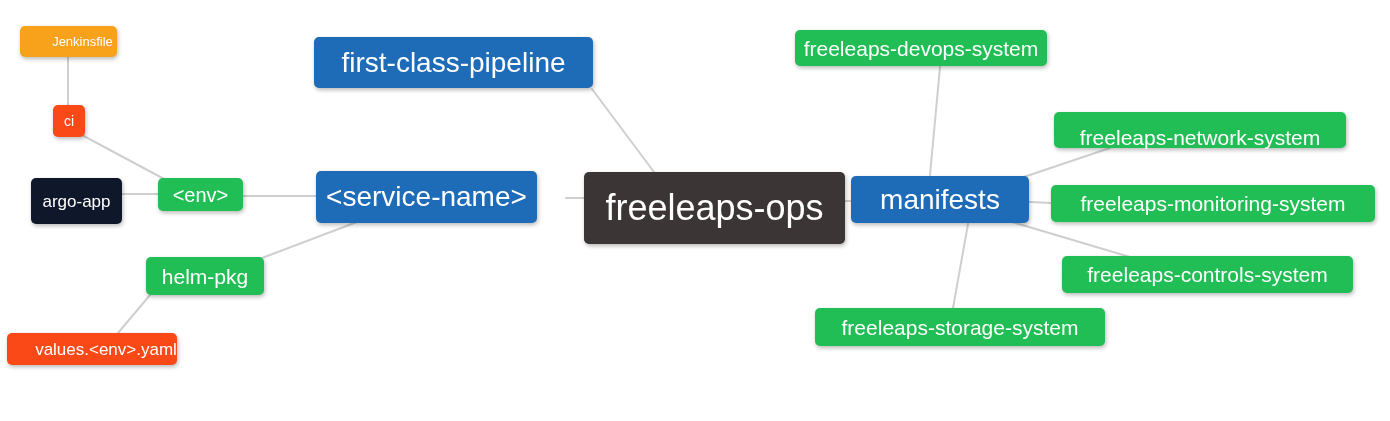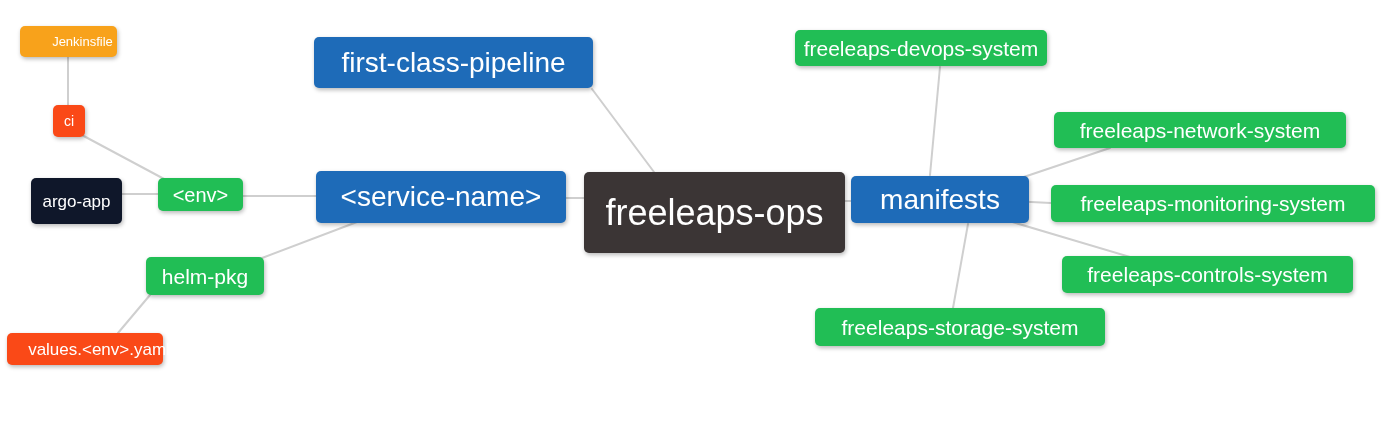--- a/index.html
+++ b/index.html
@@ -52,59 +52,59 @@
       <line x1="566" y1="198" x2="584" y2="198" stroke="#CFCFCF" stroke-width="2" stroke-linecap="round"></line>
       <line x1="592" y1="89" x2="654" y2="172" stroke="#CFCFCF" stroke-width="2" stroke-linecap="round"></line>
       <line x1="845" y1="201" x2="851" y2="201" stroke="#CFCFCF" stroke-width="2" stroke-linecap="round"></line>
       <line x1="930" y1="175" x2="940" y2="67" stroke="#CFCFCF" stroke-width="2" stroke-linecap="round"></line>
       <line x1="1009" y1="182" x2="1110" y2="148" stroke="#CFCFCF" stroke-width="2" stroke-linecap="round"></line>
       <line x1="1009" y1="201" x2="1051" y2="203" stroke="#CFCFCF" stroke-width="2" stroke-linecap="round"></line>
       <line x1="1009" y1="221" x2="1130" y2="257" stroke="#CFCFCF" stroke-width="2" stroke-linecap="round"></line>
       <line x1="968" y1="224" x2="953" y2="308" stroke="#CFCFCF" stroke-width="2" stroke-linecap="round"></line>
     </svg>
   <div id="node-layer">
-      <div class="mm-node" style="left: 584px; top: 172px; width: 261px; height: 81px; font-size: 36px; background: rgb(59, 53, 53); color: rgb(255, 255, 255); text-align: right;">
+      <div class="mm-node" style="left: 584px; top: 172px; width: 261px; height: 72px; font-size: 36px; background: rgb(59, 53, 53); color: rgb(255, 255, 255); text-align: right;">
         <span>freeleaps-ops</span>
       </div>
       <div class="mm-node" style="left: 314px; top: 37px; width: 279px; height: 51px; font-size: 28px; background: rgb(30, 107, 184); color: rgb(255, 255, 255);">
         <span>first-class-pipeline</span>
       </div>
-      <div class="mm-node" style="left: 316px; top: 171px; width: 250px; height: 52px; font-size: 28px; background: rgb(30, 107, 184); color: rgb(255, 255, 255);">
+      <div class="mm-node" style="left: 316px; top: 171px; width: 221px; height: 52px; font-size: 28px; background: rgb(30, 107, 184); color: rgb(255, 255, 255);">
         <span>&lt;service-name&gt;</span>
       </div>
       <div class="mm-node" style="left: 851px; top: 176px; width: 178px; height: 47px; font-size: 28px; background: rgb(30, 107, 184); color: rgb(255, 255, 255);">
         <span>manifests</span>
       </div>
       <div class="mm-node" style="left: 158px; top: 178px; width: 85px; height: 33px; font-size: 20px; background: rgb(33, 190, 85); color: rgb(255, 255, 255);">
         <span>&lt;env&gt;</span>
       </div>
       <div class="mm-node" style="left: 146px; top: 257px; width: 118px; height: 38px; font-size: 21px; background: rgb(33, 190, 85); color: rgb(255, 255, 255);">
         <span>helm-pkg</span>
       </div>
       <div class="mm-node" style="left: 795px; top: 30px; width: 252px; height: 36px; font-size: 21px; background: rgb(33, 190, 85); color: rgb(255, 255, 255);">
         <span>freeleaps-devops-system</span>
       </div>
-      <div class="mm-node" style="left: 1054px; top: 112px; width: 292px; height: 36px; font-size: 21px; background: rgb(33, 190, 85); color: rgb(255, 255, 255);">
+      <div class="mm-node" style="left: 1054px; top: 112px; width: 292px; height: 36px; font-size: 21px; background: rgb(33, 190, 85); color: rgb(255, 255, 255); align-items: flex-end;">
         <span>freeleaps-network-system</span>
       </div>
       <div class="mm-node" style="left: 1051px; top: 185px; width: 324px; height: 37px; font-size: 21px; background: rgb(33, 190, 85); color: rgb(255, 255, 255);">
         <span>freeleaps-monitoring-system</span>
       </div>
       <div class="mm-node" style="left: 1062px; top: 256px; width: 291px; height: 37px; font-size: 21px; background: rgb(33, 190, 85); color: rgb(255, 255, 255);">
         <span>freeleaps-controls-system</span>
       </div>
       <div class="mm-node" style="left: 815px; top: 308px; width: 290px; height: 38px; font-size: 21px; background: rgb(33, 190, 85); color: rgb(255, 255, 255);">
         <span>freeleaps-storage-system</span>
       </div>
       <div class="mm-node" style="left: 53px; top: 105px; width: 32px; height: 32px; font-size: 14px; background: rgb(250, 73, 23); color: rgb(255, 255, 255);">
         <span>ci</span>
       </div>
       <div class="mm-node" style="left: 31px; top: 178px; width: 91px; height: 46px; font-size: 17px; background: #0f172a; color: rgb(255, 255, 255);">
         <span>argo-app</span>
       </div>
-      <div class="mm-node" style="left: 7px; top: 333px; width: 156px; height: 32px; font-size: 17px; background: rgb(250, 73, 23); color: rgb(255, 255, 255); padding-left: 28px;">
+      <div class="mm-node" style="left: 7px; top: 333px; width: 170px; height: 32px; font-size: 17px; background: rgb(250, 73, 23); color: rgb(255, 255, 255); padding-left: 28px;">
         <span>values.&lt;env&gt;.yaml</span>
       </div>
       <div class="mm-node" style="left: 20px; top: 26px; width: 97px; height: 31px; font-size: 13px; background: rgb(248, 162, 27); color: rgb(255, 255, 255); padding-left: 28px;">
         <span>Jenkinsfile</span>
       </div>
     </div>
 </div>
 
 </body></html>

